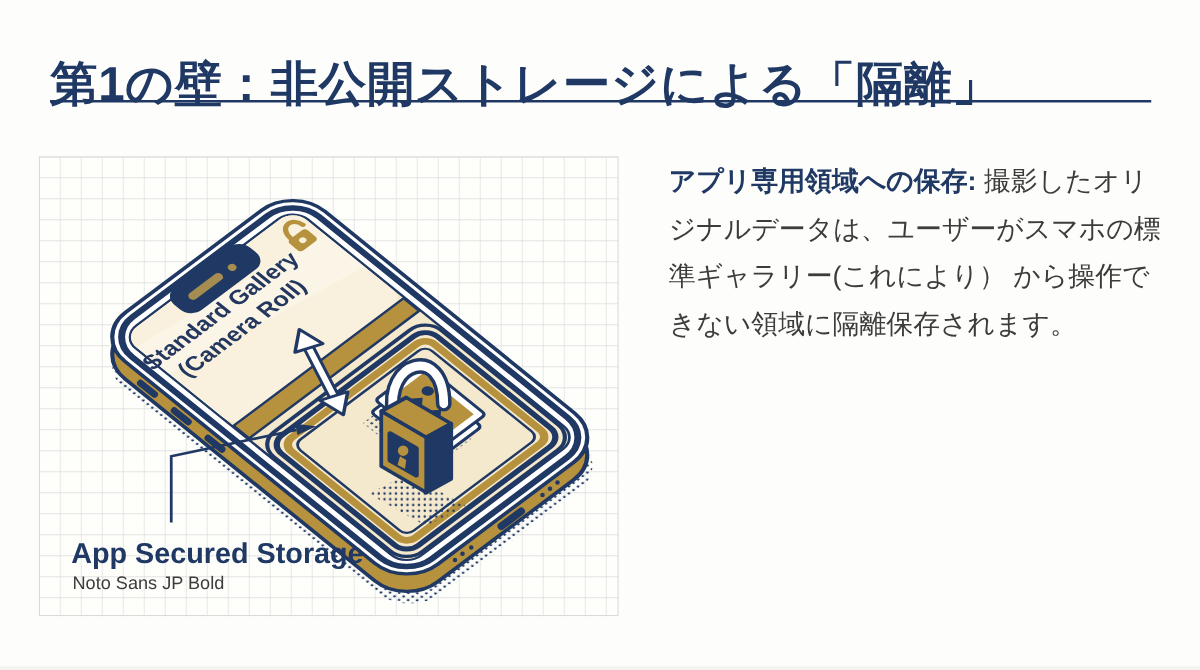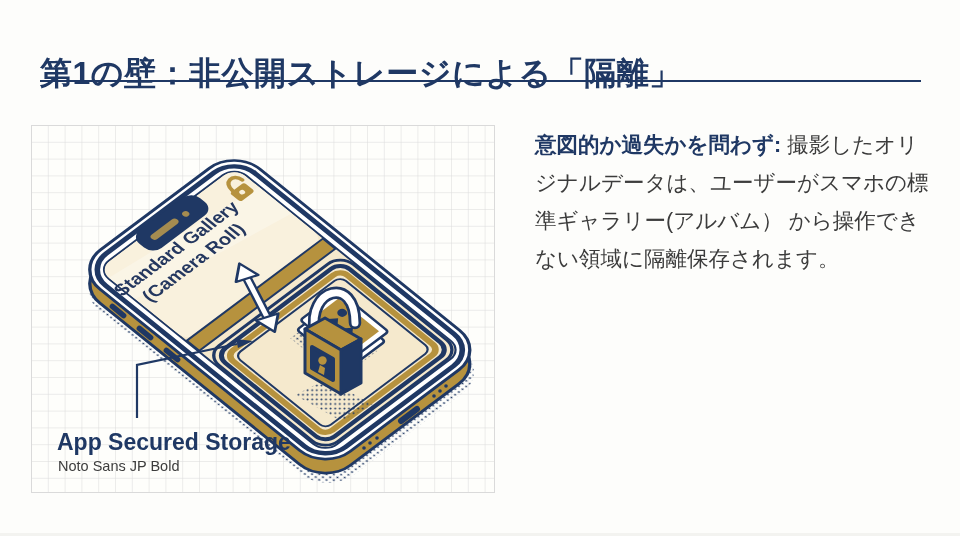--- a/index.html
+++ b/index.html
@@ -2,22 +2,22 @@
 <html><head>
 <meta charset="utf-8">
 <style>
   html,body{margin:0;padding:0;}
   body{
     width:960px;height:536px;position:relative;overflow:hidden;
     background:#fdfdfb;
     font-family:"Liberation Sans","DejaVu Sans",sans-serif;
   }
   .title{
-    position:absolute;left:40px;top:28px;width:880px;
-    font-size:32px;font-weight:bold;color:#1f3864;letter-spacing:.5px;
+    position:absolute;left:40px;top:15px;width:880px;
+    font-size:38px;font-weight:bold;color:#1f3864;letter-spacing:.5px;
     line-height:1.5;
   }
   .title-rule{
     position:absolute;left:40px;top:80px;width:881px;height:2px;
     background:#1f3864;
   }
   .panel{
     position:absolute;left:31px;top:125px;width:464px;height:368px;
   }
   .content{
@@ -148,17 +148,17 @@
   </g>
 
   <polyline points="106,293 106,240 206,219" fill="none" stroke="#1f3864" stroke-width="2.2"></polyline>
   <polygon points="222,216 207,223 205,214" fill="#1f3864"></polygon>
   <text x="26" y="325" font-size="23" font-weight="bold" fill="#1f3864">App Secured Storage</text>
   <text x="27" y="346" font-size="14.5" fill="#3c3c3c">Noto Sans JP Bold</text>
 </svg>
 </div>
 
 <div class="content">
-  <p><strong>意図的か過失かを問わず:</strong>
-    <span>撮影したオリジナルデータは、ユーザーがスマホの標準ギャラリー(アルバム） から操作できない領域に隔離保存されます。</span></p>
+  <p><strong>アプリ専用領域への保存:</strong>
+    <span>撮影したオリジナルデータは、ユーザーがスマホの標準ギャラリー(これにより） から操作できない領域に隔離保存されます。</span></p>
 </div>
 
 <div class="bottom-artifact"></div>
 
 </body></html>

